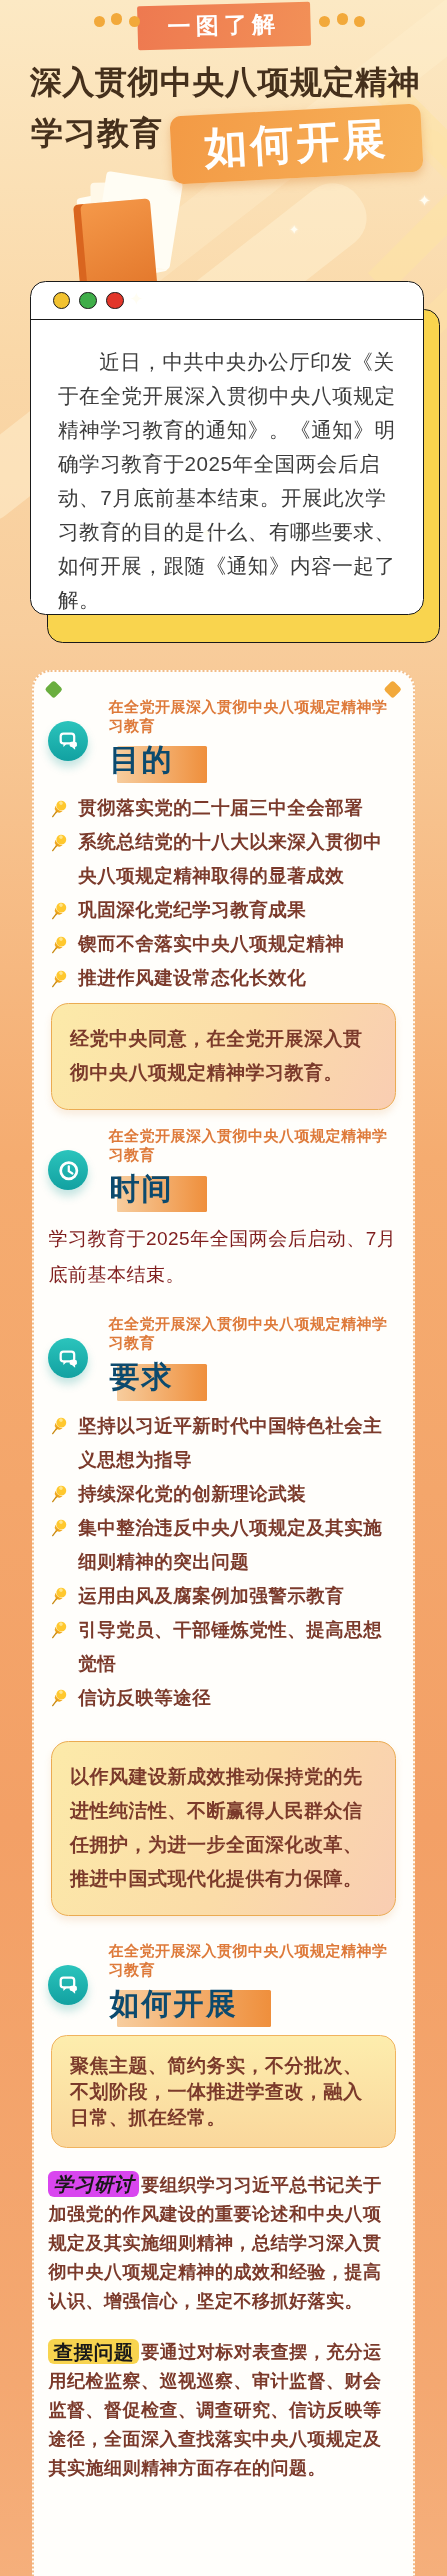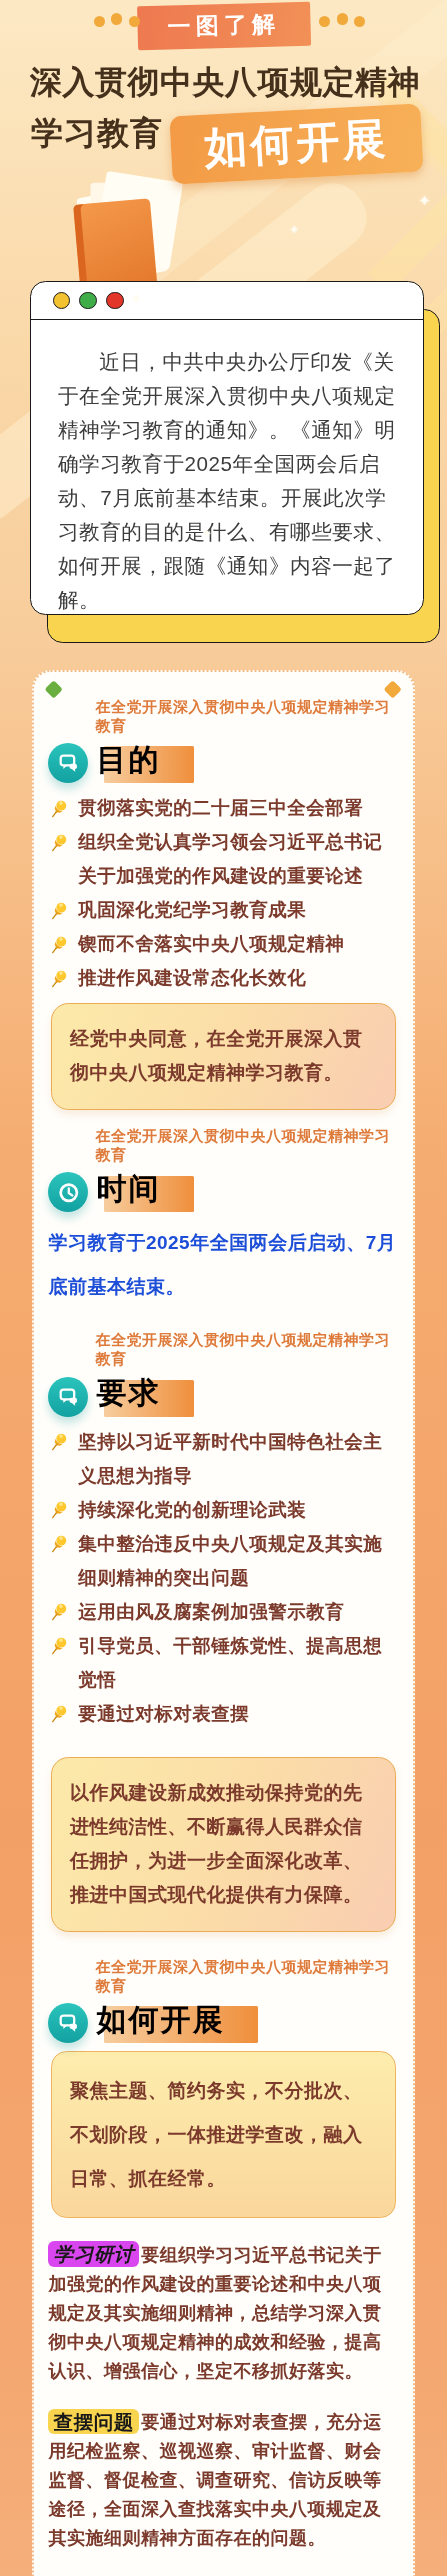--- a/index.html
+++ b/index.html
@@ -46,45 +46,45 @@
   .d-yellow{background:#F2C230;} .d-green{background:#3FAE49;} .d-red{background:#E2362A;}
   .win .body{padding:25px 27px;}
   .win .body p{margin:0;font-size:20.6px;line-height:34px;color:#3C3C3C;text-indent:2em;letter-spacing:0.5px;}
   
   .main-card{position:absolute;left:32px;top:670px;width:383px;height:2326px;background:#FFFEFB;
     border:2.6px dotted #F3BC87;border-radius:18.5px;z-index:2;padding:24px 14.4px 20.6px;box-sizing:border-box;overflow:hidden;}
   .diamond{position:absolute;width:13.4px;height:13.4px;border-radius:2.6px;transform:rotate(45deg);top:11.3px;}
   .dia-green{left:13.4px;background:#6AAE3F;}
   .dia-orange{right:13.4px;background:#F2A93B;}
   
-  .sec-head{display:flex;align-items:flex-end;gap:7px;margin-bottom:8.2px;min-height:58px;}
+  .sec-head{display:flex;align-items:center;gap:20px;margin-bottom:8.2px;min-height:58px;}
   .sec-icon{flex:0 0 auto;width:40px;height:40px;border-radius:50%;margin-top:3.1px;
     background:linear-gradient(180deg,#2BC4BC,#12A1A1);display:flex;align-items:center;justify-content:center;
     box-shadow:0 6.2px 8.2px rgba(24,154,154,.25);}
   .sec-icon svg{width:21.6px;height:21.6px;}
   .sec-label{font-size:15px;color:#DE7A3A;font-weight:700;letter-spacing:0.5px;margin:2.1px 0 3.1px;}
-  .sec-title{position:relative;display:inline-block;font-size:30px;font-weight:900;color:#000000;
+  .sec-title{position:relative;display:inline-block;font-size:30px;font-weight:900;color:#0c4a6e;
     letter-spacing:2.1px;z-index:1;padding:1px 3.1px 2.1px 1px;}
   .sec-title::after{content:'';position:absolute;left:8.2px;right:-30px;top:7.2px;bottom:0;z-index:-1;
     background:linear-gradient(90deg,#F7CD9E,#EF8F3C);border-radius:1.5px;}
   
   .blist{list-style:none;margin:0;padding:0;}
   .blist li{display:flex;gap:8.2px;align-items:flex-start;}
   .blist .pin{flex:0 0 21.6px;width:21.6px;height:21.6px;margin-top:6.2px;}
   .blist .btxt{flex:1;font-size:18.5px;line-height:34px;font-weight:700;color:#7B3A2B;letter-spacing:0.5px;}
   
   .note{margin:7.2px 3.1px 15.5px;background:linear-gradient(115deg,#FCEAA9 0%,#FBDCA8 55%,#F9CDB2 100%);
     border:1.5px solid #EBAB52;border-radius:17.5px;padding:18.5px 17.5px;
     font-size:19px;line-height:34px;font-weight:700;color:#7B3A2B;letter-spacing:0.5px;
     box-shadow:0 4.1px 7.2px rgba(214,140,70,.15);}
   .note.second{margin-top:26px;margin-bottom:24px;}
-  .time-text{font-size:19px;line-height:44px;font-weight:700;color:#1d4ed8;margin:0 0 20.6px;letter-spacing:0.5px;}
+  .time-text{font-size:19px;line-height:36px;font-weight:400;color:#7f1d1d;margin:0 0 20.6px;letter-spacing:0.5px;}
   
   .focus-box{margin:0 3.1px 21.6px;background:linear-gradient(180deg,#FDEDAD,#FAD79C);border:1.5px solid #F0B35E;
-    border-radius:15.5px;padding:16.5px 17.5px;font-size:19px;line-height:44px;font-weight:700;color:#7B3A2B;letter-spacing:0.5px;}
+    border-radius:15.5px;padding:16.5px 17.5px;font-size:19px;line-height:26px;font-weight:700;color:#7B3A2B;letter-spacing:0.5px;}
   .how-para{margin:0 0 21.6px;font-size:18px;line-height:29px;font-weight:600;color:#7B3A2B;letter-spacing:0.5px;}
   .how-para .lead{font-size:19.6px;font-weight:900;color:#191919;padding:1.5px 5.2px 2.1px;border-radius:6.2px;margin-right:2.1px;
     box-decoration-break:clone;-webkit-box-decoration-break:clone;}
 </style>
 </head>
 <body>
 
 <div class="page">
 
   <div class="ray" style="left:-93px;top:319px;width:505px;height:67px;"></div>
@@ -170,21 +170,21 @@
             <svg viewBox="0 0 48 48">
               <g transform="rotate(38 24 24)">
                 <circle cx="24" cy="15" r="11" fill="#FFC82E"></circle>
                 <circle cx="20" cy="11" r="4" fill="#FFE58A"></circle>
                 <path d="M14 23 q10 7 20 0 l-3 7 q-7 4 -14 0 z" fill="#F0A81F"></path>
                 <rect x="22" y="29" width="4" height="6" fill="#E09A18"></rect>
                 <path d="M24 35 L24 46" stroke="#C98A12" stroke-width="3" stroke-linecap="round"></path>
               </g>
             </svg>
           </span>
-          <span class="btxt">组织全党认真学习领会习近平总书记关于加强党的作风建设的重要论述</span>
+          <span class="btxt">系统总结党的十八大以来深入贯彻中央八项规定精神取得的显著成效</span>
         </li>
 
         <li>
           <span class="pin">
             <svg viewBox="0 0 48 48">
               <g transform="rotate(38 24 24)">
                 <circle cx="24" cy="15" r="11" fill="#FFC82E"></circle>
                 <circle cx="20" cy="11" r="4" fill="#FFE58A"></circle>
                 <path d="M14 23 q10 7 20 0 l-3 7 q-7 4 -14 0 z" fill="#F0A81F"></path>
                 <rect x="22" y="29" width="4" height="6" fill="#E09A18"></rect>
@@ -340,21 +340,21 @@
             <svg viewBox="0 0 48 48">
               <g transform="rotate(38 24 24)">
                 <circle cx="24" cy="15" r="11" fill="#FFC82E"></circle>
                 <circle cx="20" cy="11" r="4" fill="#FFE58A"></circle>
                 <path d="M14 23 q10 7 20 0 l-3 7 q-7 4 -14 0 z" fill="#F0A81F"></path>
                 <rect x="22" y="29" width="4" height="6" fill="#E09A18"></rect>
                 <path d="M24 35 L24 46" stroke="#C98A12" stroke-width="3" stroke-linecap="round"></path>
               </g>
             </svg>
           </span>
-          <span class="btxt">要通过对标对表查摆</span>
+          <span class="btxt">信访反映等途径</span>
         </li>
       </ul>
     <div class="note second">以作风建设新成效推动保持党的先进性纯洁性、不断赢得人民群众信任拥护，为进一步全面深化改革、推进中国式现代化提供有力保障。</div>
 
     <div class="sec-head">
       <div class="sec-icon">
         <svg viewBox="0 0 48 48">
             <rect x="6" y="8" width="30" height="22" rx="6" fill="none" stroke="#fff" stroke-width="5"></rect>
             <path d="M12 30 L12 38 L20 30" fill="#fff"></path>
             <rect x="26" y="26" width="16" height="12" rx="4" fill="#fff"></rect>

